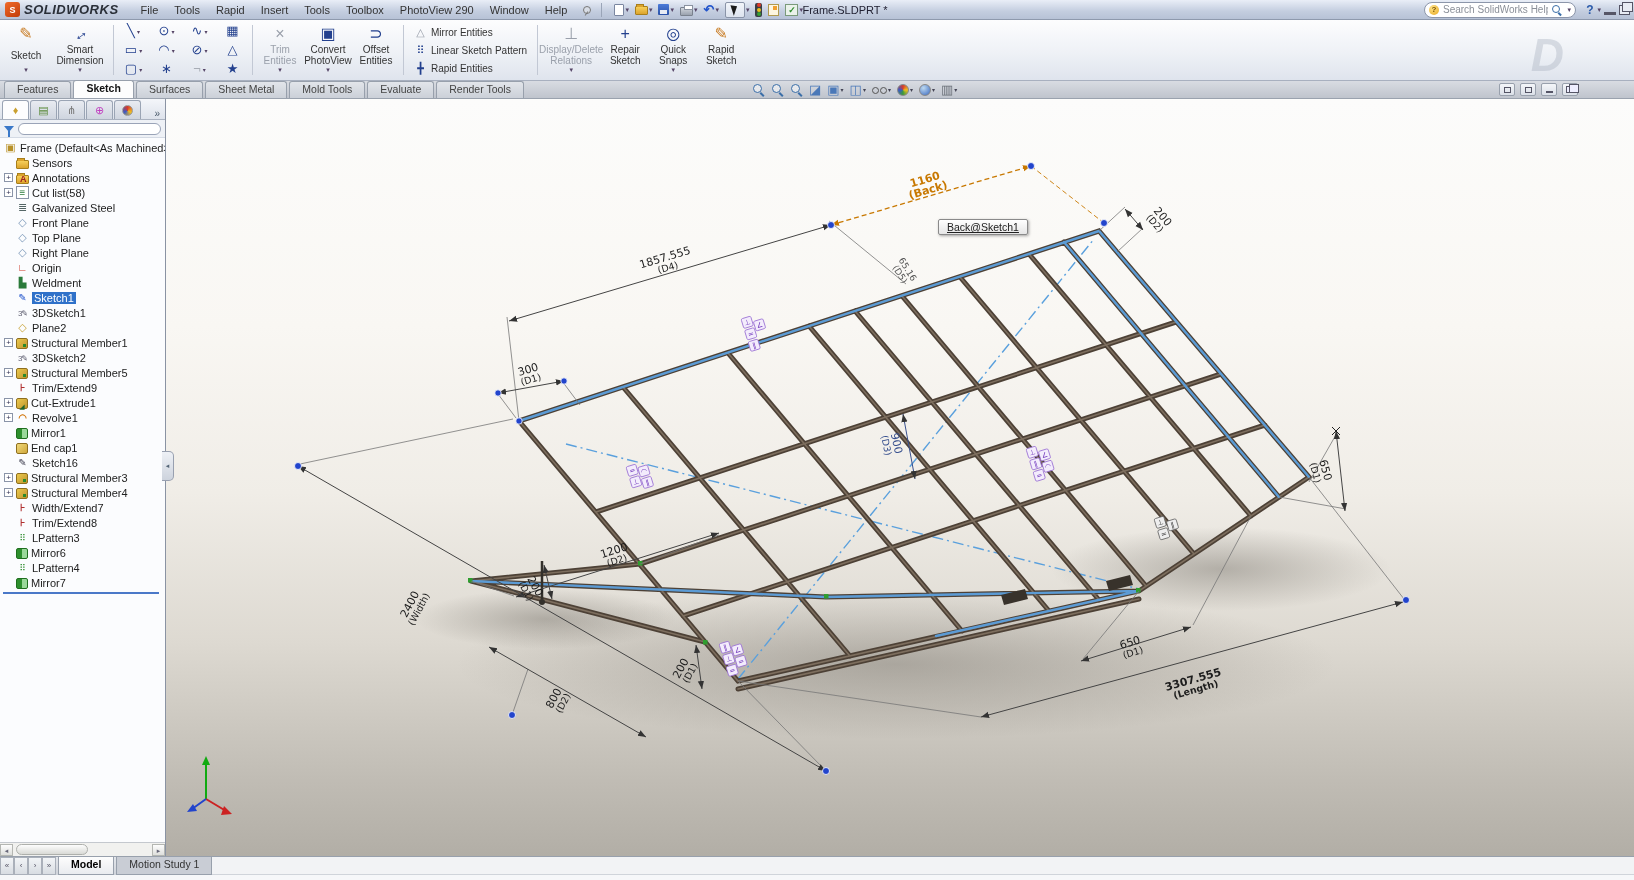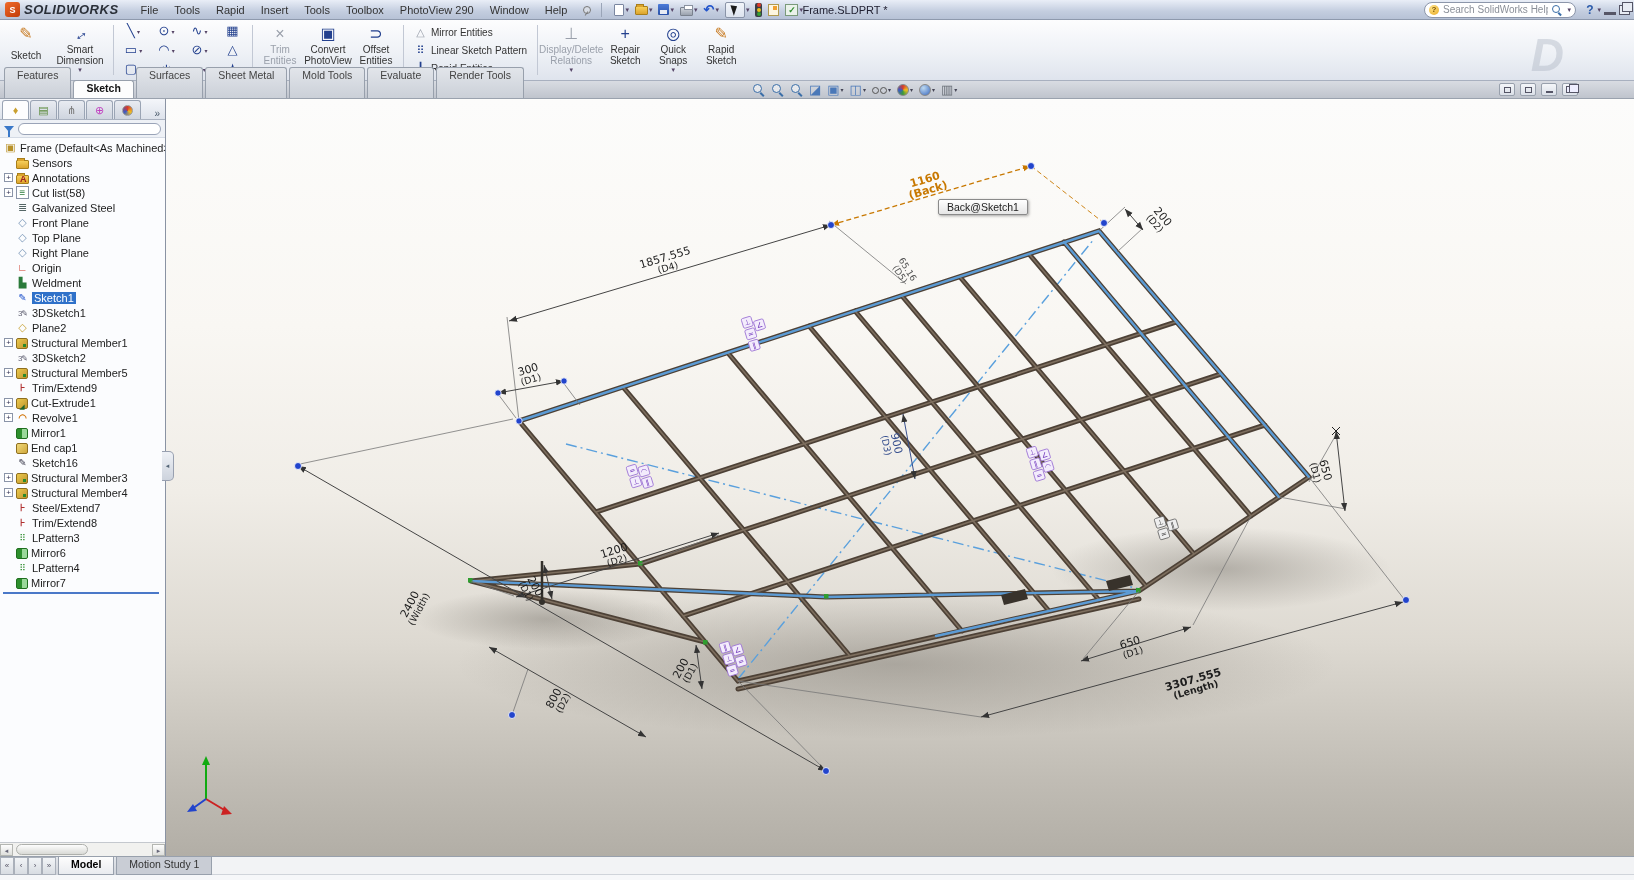--- a/index.html
+++ b/index.html
@@ -73,21 +73,21 @@
   .gd { font-size:6px; color:#546; }
   .rtextcol { display:flex; flex-direction:column; justify-content:center; gap:3px; padding:0 4px; }
   .rtrow { display:flex; align-items:center; gap:4px; font-size:10px; color:#333; cursor:default; padding:1px 3px; border-radius:2px;}
   .rti { font-size:11px; color:#23408e; width:13px; text-align:center; }
   .rti.gray { color:#9aa0ab; }
   #watermark-d { position:absolute; right:70px; top:8px; font-size:46px; font-weight:bold; font-style:italic;
     color:#aab2c0; opacity:.4; pointer-events:none; }
 
   
   #cmdtabs { height:18px; background:linear-gradient(#d9dce2,#bfc4cd); display:flex; align-items:flex-end; padding-left:4px; position:relative; border-bottom:1px solid #9aa2ae; }
-  .ctab { height:31px; padding:1px 12px; font-size:10.5px; color:#444; background:linear-gradient(#e2e5ea,#cbd0d8);
+  .ctab { height:17px; padding:1px 12px; font-size:10.5px; color:#444; background:linear-gradient(#e2e5ea,#cbd0d8);
     border:1px solid #98a0ac; border-bottom:none; border-radius:3px 3px 0 0; margin-right:2px; cursor:default; }
   .ctab.active { background:#fdfdfd; color:#111; font-weight:bold; height:18px; }
   
   #headsup { position:absolute; left:752px; top:1px; display:flex; align-items:center; gap:6px; }
   .hicon { display:flex; align-items:center; gap:1px; cursor:default; }
   .hglyph { font-size:13px; color:#4a78b8; line-height:15px; }
   .hglyph.gray { color:#6a7078; }
   .hmag { width:13px; height:13px; position:relative; }
   .hmag::before { content:""; position:absolute; left:1px; top:1px; width:7px; height:7px; border:1.6px solid #3a6ea8; border-radius:50%; background:rgba(255,255,255,.5); }
   .hmag::after { content:""; position:absolute; left:9px; top:9px; width:5px; height:2px; background:#3a6ea8; transform:rotate(45deg); transform-origin:0 0; }
@@ -158,22 +158,22 @@
 
   
   #collapse-tab { position:absolute; left:162px; top:352px; width:12px; height:30px; background:linear-gradient(#eef1f6,#cdd3dd);
     border:1px solid #98a0b0; border-left:none; border-radius:0 5px 5px 0; z-index:6; display:flex; align-items:center; justify-content:center;
     font-size:7px; color:#567; }
 
   
   #viewport { flex:1; position:relative; overflow:hidden;
     background:linear-gradient(180deg,#fcfcfb 0%,#f9f7f3 30%,#f0ede7 52%,#ddd9d1 72%,#c0bcb4 90%,#b2aea6 100%); }
   #scene { position:absolute; inset:0; }
-  #vp-tooltip { position:absolute; left:772px; top:100px; padding:1px 8px; font-size:10.5px; color:#222;
-    background:linear-gradient(#ffffff,#e6e6e6); border:1px solid #8a8a8a; border-radius:2px; box-shadow:1px 1px 3px rgba(0,0,0,.35); }
+  #vp-tooltip { position:absolute; left:772px; top:120px; padding:1px 8px; font-size:10.5px; color:#222;
+    background:linear-gradient(#ffffff,#e6e6e6); border:1px solid #8a8a8a; border-radius:2px; box-shadow:1px 1px 3px rgba(0,0,0,.35);text-decoration:underline; }
   svg text { font-family:"DejaVu Sans", sans-serif; font-size:11px; fill:#1c1c1c; text-anchor:middle; }
   svg text .dn { font-size:9.5px; }
   .dim-orange tspan { fill:#c87800; font-weight:bold; }
   .dim-blue tspan { fill:#39518f; }
   .dim-small tspan { font-size:9px; fill:#555; }
   .relglyph { font-size:7px; fill:#6a2fb8; }
   .relglyph-dark { font-size:7px; fill:#333; }
 
   
   #bottombar { height:24px; background:#f6f7f9; border-top:1px solid #98a0ac; }
@@ -579,21 +579,21 @@
             <span class="tlabel">Structural Member3</span>
           </div>
         <div class="trow">
             <span class="texp">+</span>
             <span class="ticon" data-icon="member"></span>
             <span class="tlabel">Structural Member4</span>
           </div>
         <div class="trow">
             <span class="texp"></span>
             <span class="ticon" data-icon="trim"></span>
-            <span class="tlabel">Steel/Extend7</span>
+            <span class="tlabel">Width/Extend7</span>
           </div>
         <div class="trow">
             <span class="texp"></span>
             <span class="ticon" data-icon="trim"></span>
             <span class="tlabel">Trim/Extend8</span>
           </div>
         <div class="trow">
             <span class="texp"></span>
             <span class="ticon" data-icon="lpattern"></span>
             <span class="tlabel">LPattern3</span>

